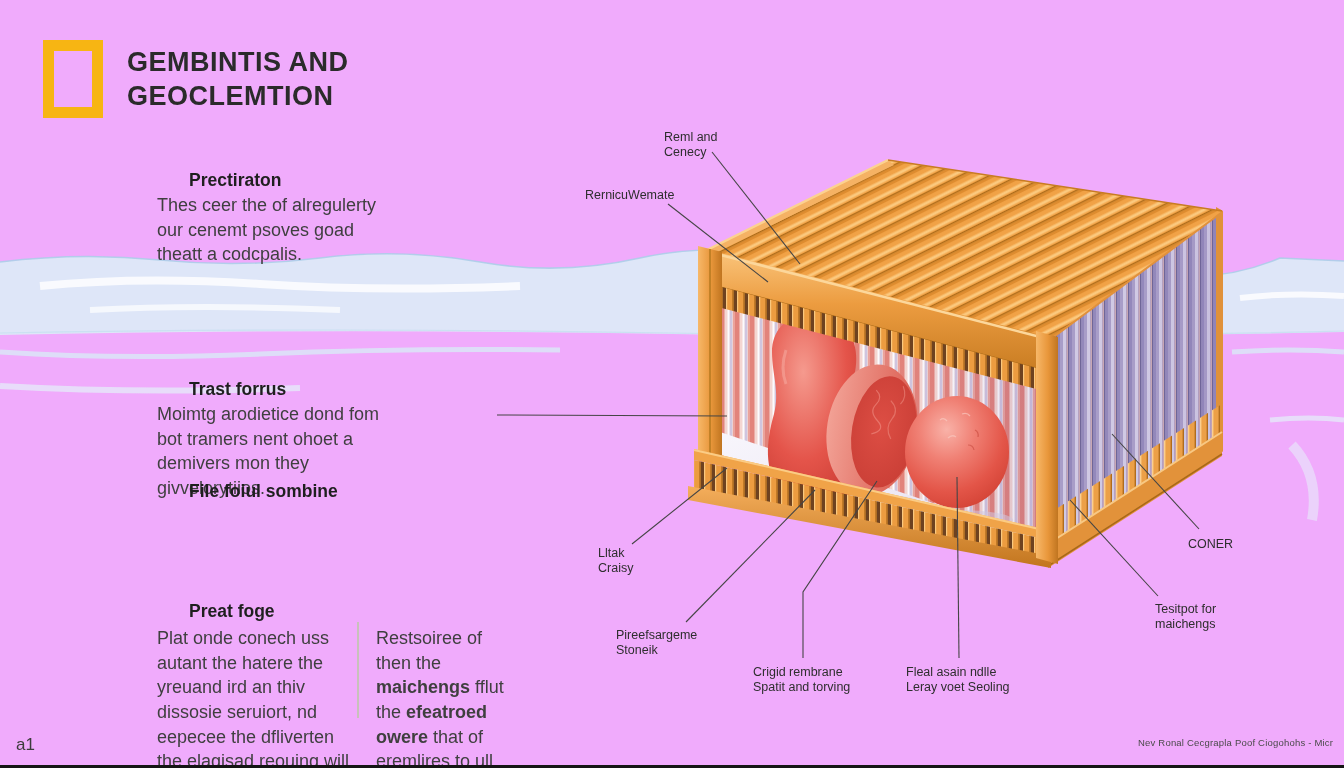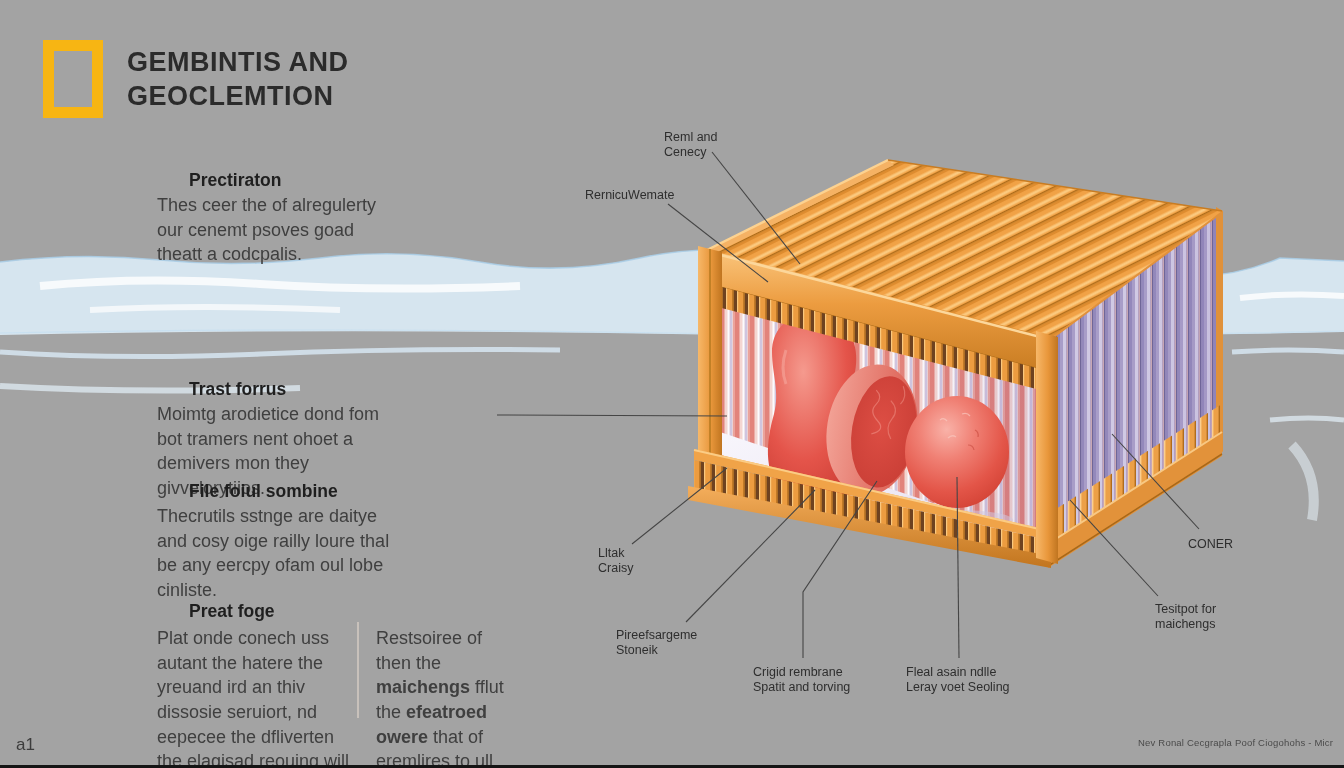--- a/index.html
+++ b/index.html
@@ -1,16 +1,16 @@
 <!DOCTYPE html>
 <html><head>
 <meta charset="utf-8">
 <style>
   html,body{margin:0;padding:0;background:#ffffff;}
-  #canvas{position:relative;width:1344px;height:768px;overflow:hidden;background:#a3a3a3;
+  #canvas{position:relative;width:1344px;height:768px;overflow:hidden;background:#f0abfc;
           font-family:"Liberation Sans", sans-serif;color:#2e2e2e;}
   #art{position:absolute;left:0;top:0;z-index:1;pointer-events:none;}
   .abs{position:absolute;z-index:2;}
   .pre{white-space:pre-line;}
   .logo{width:60px;height:78px;border:11px solid #F7B513;box-sizing:border-box;}
   .title{font-size:27px;font-weight:700;line-height:1.26;letter-spacing:.5px;color:#2b2b2b;}
   .h{font-size:17.5px;font-weight:700;color:#1f1f1f;margin-left:32px;}
   .b{font-size:18px;line-height:1.37;color:#3f3f3f;}
   .lbl{font-size:12.5px;line-height:1.18;color:#2e2e2e;}
   .divider{width:1.5px;background:#c8c1bb;}
@@ -196,21 +196,20 @@
   <div class="abs title pre" style="left:127px;top:45px;">GEMBINTIS AND
 GEOCLEMTION</div>
 
   <div class="abs h" style="left:157px;top:170px;">Prectiraton</div>
   <div class="abs b" style="left:157px;top:193px;width:232px;">Thes ceer the of alregulerty our cenemt psoves goad theatt a codcpalis.</div>
 
   <div class="abs h" style="left:157px;top:379px;">Trast forrus</div>
   <div class="abs b" style="left:157px;top:402px;width:232px;">Moimtg arodietice dond fom bot tramers nent ohoet a demivers mon they givvelorytiios.</div>
 
   <div class="abs h" style="left:157px;top:481px;">File foiul sombine</div>
-  <div class="abs b" style="left:157px;top:504px;width:238px;">Thecrutils sstnge are daitye and cosy oige railly loure thal be any eercpy ofam oul lobe cinliste.</div>
 
   <div class="abs h" style="left:157px;top:601px;">Preat foge</div>
   <div class="abs b" style="left:157px;top:626px;width:200px;">Plat onde conech uss autant the hatere the yreuand ird an thiv dissosie seruiort, nd eepecee the dfliverten the elagisad reouing will in tte cecuce of getais, olt uive hales anc segifont progercts.</div>
   <div class="abs divider" style="left:357px;top:622px;height:96px;"></div>
   <div class="abs b" style="left:376px;top:626px;width:132px;"><span>Restsoiree of then the </span><span class="bold">maichengs</span><span> fflut the </span><span class="bold">efeatroed owere</span><span> that of eremlires to ull the natlie coograns.</span></div>
 
   <div class="abs lbl pre" style="left:664px;top:130px;">Reml and
 Cenecy</div>
   <div class="abs lbl" style="left:585px;top:188px;">RernicuWemate</div>
   <div class="abs lbl pre" style="left:598px;top:546px;">Lltak

